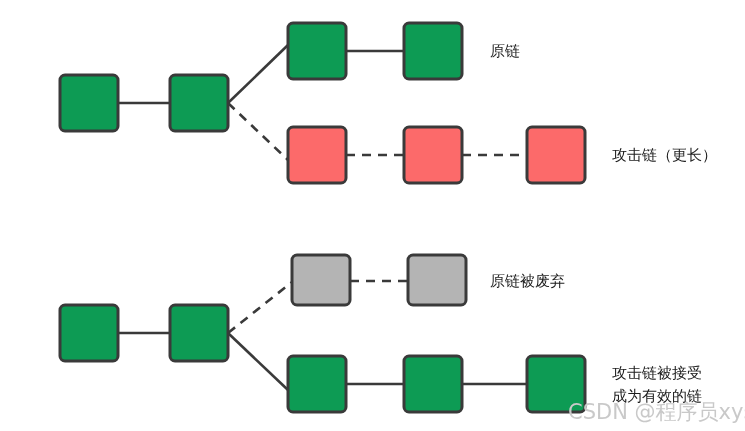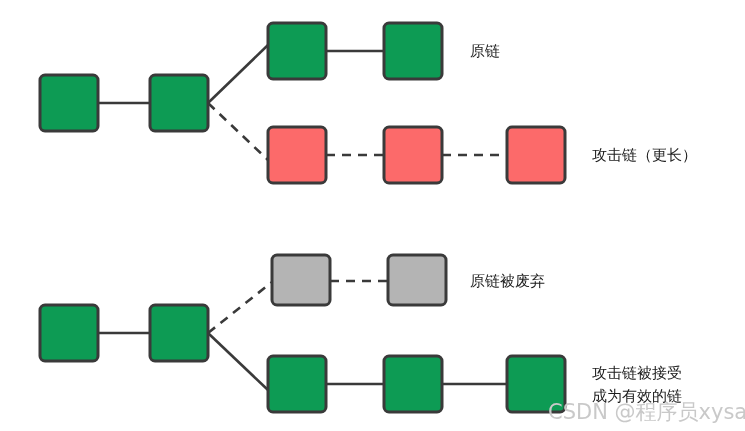--- a/index.html
+++ b/index.html
@@ -13,20 +13,21 @@
     position: relative;
     overflow: hidden;
     font-family: "Liberation Sans", "DejaVu Sans", sans-serif;
   }
   #canvas {
     position: absolute;
     left: 0;
     top: 0;
     width: 597px;
     height: 431px;
+    padding-left: 20px;
   }
   .diagram-svg {
     display: block;
     width: 745px;
     height: 431px;
   }
   text.cjk-label {
     font-family: "DejaVu Sans", "Liberation Sans", sans-serif;
     font-size: 15px;
     fill: #1b1b1b;

